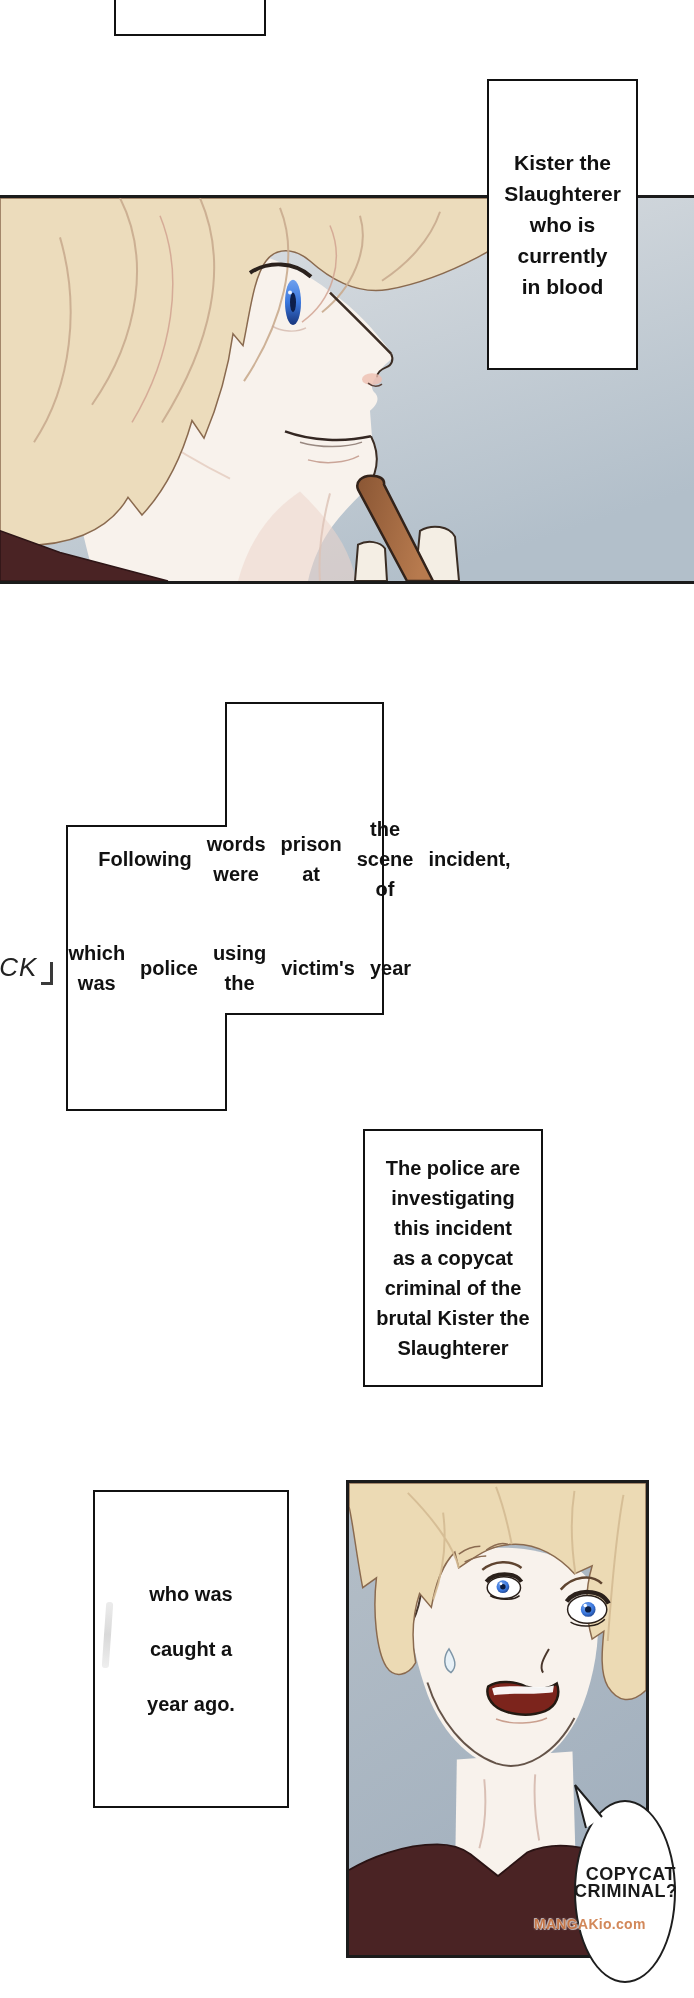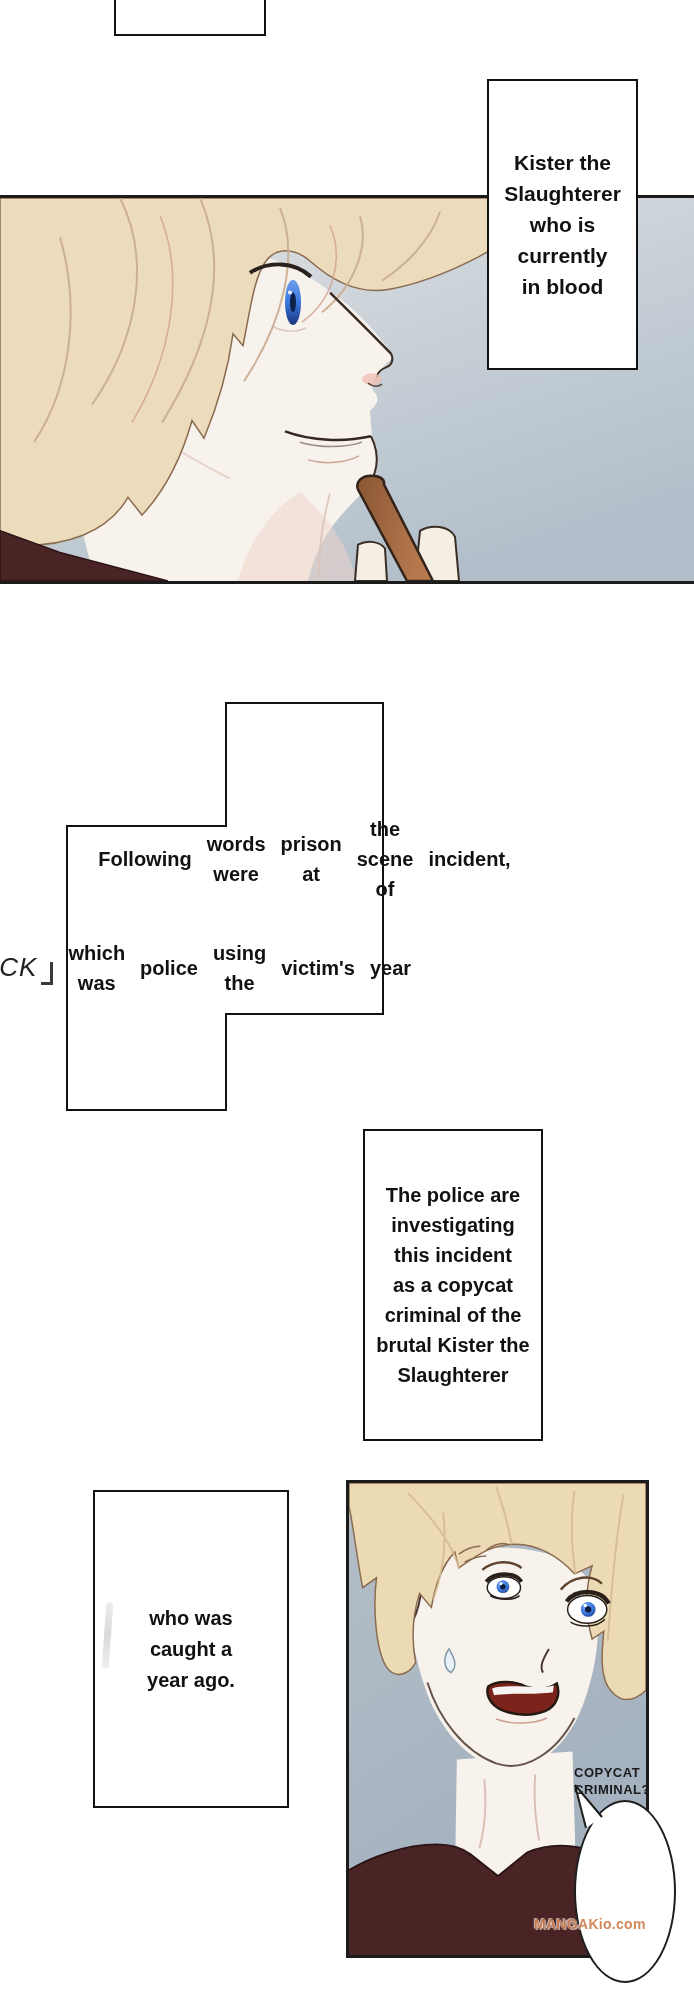--- a/index.html
+++ b/index.html
@@ -19,42 +19,42 @@
   .panel svg{display:block;width:100%;height:100%;}
   #panel1{left:0;top:195px;width:694px;height:389px;border-top:3px solid var(--panel-border);border-bottom:3px solid var(--panel-border);z-index:1;}
   #panel2{left:346px;top:1480px;width:303px;height:478px;border:3px solid var(--panel-border);z-index:1;}
 
   .caption{position:absolute;background:#fff;border:2px solid var(--ink);box-sizing:border-box;
            display:flex;flex-direction:column;align-items:center;justify-content:center;
            text-align:center;font-weight:bold;color:var(--ink);z-index:3;margin-left:6px;}
   .caption .cl{white-space:nowrap;}
   #box-top{left:108px;top:-6px;width:152px;height:42px;}
   #box-intro{left:481px;top:79px;width:151px;height:291px;font-size:21px;line-height:31px;}
-  #box-police{left:357px;top:1129px;width:180px;height:312px;font-size:20px;line-height:30px;}
-  #box-caught{left:87px;top:1490px;width:196px;height:318px;font-size:20px;line-height:31px;}
+  #box-police{left:357px;top:1129px;width:180px;height:258px;font-size:20px;line-height:30px;}
+  #box-caught{left:87px;top:1490px;width:196px;height:318px;font-size:20px;line-height:31px;gap:24px;}
 
   #poly-captions{position:absolute;left:60px;top:696px;width:330px;height:421px;z-index:2;}
   .poly-text{position:absolute;display:flex;flex-direction:row;align-items:center;justify-content:center;
              text-align:center;font-weight:bold;color:var(--ink);font-size:20px;line-height:30px;z-index:3;gap:15px;}
   #txt-scene{left:226px;top:703px;width:157px;height:311px;}
   #txt-blood{left:67px;top:826px;width:159px;height:284px;}
   .quote-line{font-weight:normal;font-style:italic;font-size:26px;line-height:34px;letter-spacing:1px;
               color:#222;display:flex;align-items:center;white-space:nowrap;margin-bottom:2px;}
   .cb{display:inline-block;width:9px;height:20px;}
   .cb-open{border-left:3px solid #3a3a3a;border-top:3px solid #3a3a3a;margin-right:4px;transform:translateY(-4px);}
   .cb-close{border-right:3px solid #3a3a3a;border-bottom:3px solid #3a3a3a;margin-left:4px;transform:translateY(6px);}
 
   #smudge{position:absolute;left:104px;top:1602px;width:7px;height:66px;z-index:4;
           background:linear-gradient(#c6c6c6,#8d8d8d,#cccccc);opacity:.33;transform:rotate(4deg);border-radius:3px;}
 
   #bubble{position:absolute;left:574px;top:1800px;width:102px;height:183px;background:#fff;
           border:2px solid #1e1e1e;border-radius:50%;box-sizing:border-box;z-index:5;}
   #bubble-tail{position:absolute;left:566px;top:1782px;width:48px;height:50px;z-index:6;}
-  #bubble-text{position:absolute;left:574px;top:1764px;width:102px;z-index:7;text-align:left;
-               font-size:13px;line-height:17px;letter-spacing:.5px;color:#1a1a1a;font-weight:bold;}
+  #bubble-text{position:absolute;left:574px;top:1866px;width:102px;z-index:7;text-align:right;
+               font-size:18px;line-height:17px;letter-spacing:.5px;color:#1a1a1a;font-weight:bold;}
   #watermark{position:absolute;left:534px;top:1916px;width:150px;z-index:8;
              font-size:14px;font-weight:bold;letter-spacing:.3px;color:var(--watermark-orange);
              text-shadow:0 0 2px rgba(255,255,255,.95),1px 1px 0 rgba(255,255,255,.6),-1px -1px 0 rgba(255,255,255,.6);
              opacity:.92;}
 </style>
 </head>
 <body>
 
 <div class="page">
 

